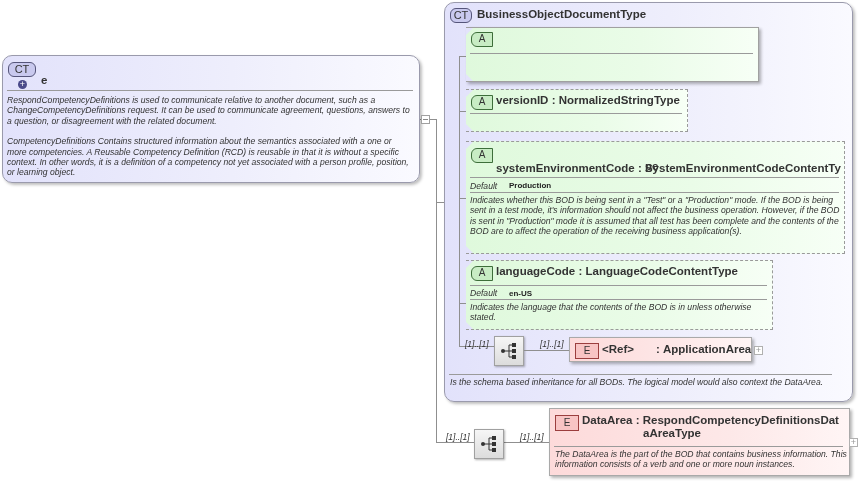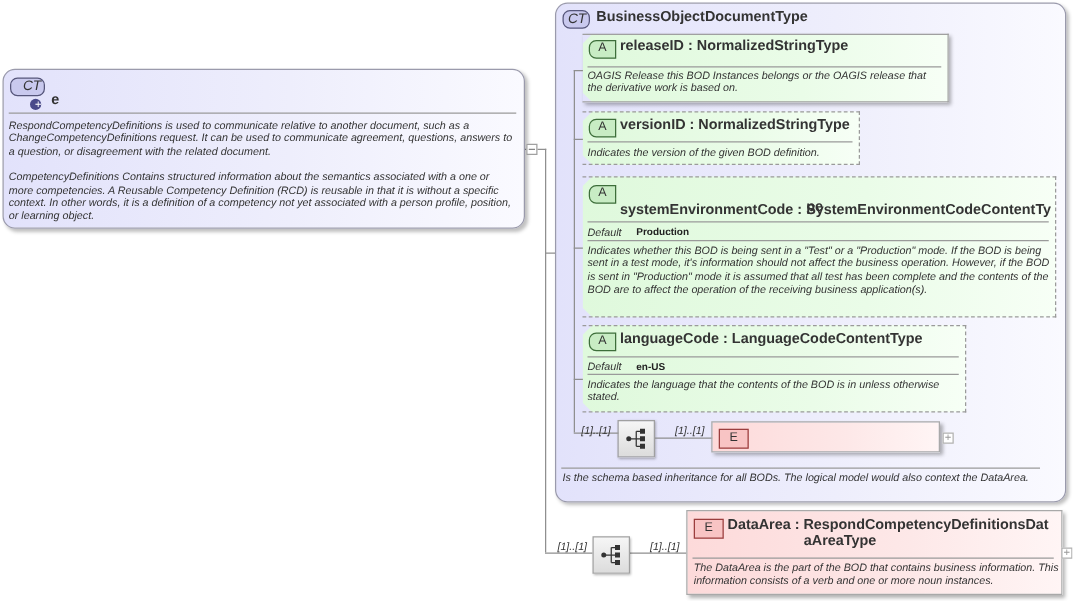--- a/index.html
+++ b/index.html
@@ -4,21 +4,21 @@
 <style>
   html, body { margin:0; padding:0; }
   body { width:858px; height:481px; background:#ffffff; position:relative; overflow:hidden;
          font-family:"Liberation Sans", sans-serif; color:#222; }
   .abs { position:absolute; box-sizing:border-box; }
   .line { position:absolute; background:#8f8f8f; }
 
   .ct-box { border:1px solid #9a9aac; border-radius:10px;
             background:linear-gradient(90deg,#e2e2fb 0%,#eeeefc 55%,#fafaff 100%);
             box-shadow:2px 2px 3px rgba(0,0,0,0.25); }
-  .badge { position:absolute; box-sizing:border-box; font-size:11px; line-height:13px; text-align:right; color:#333;font-style:italic; }
+  .badge { position:absolute; box-sizing:border-box; font-size:11px; line-height:13px; text-align:center; color:#333; }
   .ct-badge { border:1px solid #55557a; border-radius:6px; background:#c9c9ee; padding:0 2px; }
   .title { position:absolute; font-weight:bold; font-size:11.5px; color:#333; white-space:nowrap; }
   .desc { position:absolute; font-style:italic; font-size:8.6px; line-height:10.4px; color:#333; }
   .hr { position:absolute; height:1px; background:#9a9a9a; }
 
   .attr { background:linear-gradient(90deg,#dff9dc 0%,#eafce8 60%,#f7fff6 100%);
           clip-path:polygon(8px 0,100% 0,100% 100%,8px 100%,0 calc(100% - 8px),0 8px); }
   .attr-wrap { position:absolute; }
   .attr-border-solid { position:absolute; inset:0; border:1px solid #a0a0a0; box-shadow:2px 2px 3px rgba(0,0,0,0.3); }
   .attr-border-dash { position:absolute; inset:0; border:1px dashed #9a9a9a; }
@@ -72,32 +72,29 @@
   <div class="line" style="left:14px;top:300px;width:8px;height:1px;"></div>
   <div class="line" style="left:14px;top:343px;width:36px;height:1px;"></div>
   <div class="hr" style="left:4px;right:20px;top:371px;"></div>
   <div class="desc" style="left:5px;top:374px;width:380px;">Is the schema based inheritance for all BODs. The logical model would also context the DataArea.</div>
 </div>
 
 <div class="attr-wrap" style="left:466px;top:27px;width:293px;height:55px;">
   <div class="abs attr" style="inset:0;"></div>
   <div class="attr-border-solid" style="clip-path:none;border-left:none;"></div>
   <div class="a-badge" style="left:5px;top:5px;">A</div>
-  <div class="title" style="left:30px;top:4px;"><span>releaseID</span> <span>:</span> <span>NormalizedStringType</span></div>
   <div class="hr" style="left:4px;right:6px;top:26px;"></div>
-  <div class="desc" style="left:4px;top:28px;width:285px;">OAGIS Release this BOD Instances belongs or the OAGIS release that the derivative work is based on.</div>
 </div>
 
 <div class="attr-wrap" style="left:466px;top:89px;width:222px;height:43px;">
   <div class="abs attr" style="inset:0;"></div>
   <div class="attr-border-dash" style="border-left:none;"></div>
   <div class="a-badge" style="left:5px;top:6px;">A</div>
   <div class="title" style="left:30px;top:5px;"><span>versionID</span> <span>:</span> <span>NormalizedStringType</span></div>
   <div class="hr" style="left:4px;right:6px;top:24px;"></div>
-  <div class="desc" style="left:4px;top:28px;width:215px;">Indicates the version of the given BOD definition.</div>
 </div>
 
 <div class="attr-wrap" style="left:466px;top:141px;width:379px;height:113px;">
   <div class="abs attr" style="inset:0;"></div>
   <div class="attr-border-dash" style="border-left:none;"></div>
   <div class="a-badge" style="left:5px;top:7px;">A</div>
   <div class="title" style="left:30px;top:6px;margin-top:15px;"><span>systemEnvironmentCode</span> <span>:</span> <span>SystemEnvironmentCodeContentTy</span></div>
   <div class="title" style="left:179px;top:19px;">pe</div>
   <div class="hr" style="left:4px;right:6px;top:36px;"></div>
   <div class="def-label" style="left:4px;top:40px;">Default</div>
@@ -129,20 +126,23 @@
     <line x1="14" y1="14" x2="18" y2="14" stroke="#333" stroke-width="1"></line>
     <rect x="17" y="6" width="4" height="4" fill="#333"></rect>
     <rect x="17" y="12" width="4" height="4" fill="#333"></rect>
     <rect x="17" y="18" width="4" height="4" fill="#333"></rect>
   </svg>
 </div>
 <div class="line" style="left:524px;top:350px;width:46px;height:1px;"></div>
 <div class="mult" style="left:540px;top:339px;">[1]..[1]</div>
 <div class="abs el" style="left:569px;top:337px;width:183px;height:25px;">
   <div class="e-badge" style="left:5px;top:5px;">E</div>
+  <div class="title" style="left:32px;top:5px;">
+    <span>&lt;Ref&gt;</span><span style="display:inline-block;width:22px;"></span><span>:</span>&nbsp;<span>ApplicationArea</span>
+  </div>
 </div>
 <div class="plus-box" style="left:754px;top:346px;">+</div>
 
 <div class="mult" style="left:446px;top:432px;">[1]..[1]</div>
 <div class="seq" style="left:474px;top:429px;">
   <svg width="28" height="28" viewBox="0 0 28 28" style="position:absolute;left:0;top:0;">
     <circle cx="8" cy="14" r="2" fill="#333"></circle>
     <line x1="8" y1="14" x2="14" y2="14" stroke="#333" stroke-width="1"></line>
     <line x1="14" y1="8" x2="14" y2="20" stroke="#333" stroke-width="1"></line>
     <line x1="14" y1="8" x2="18" y2="8" stroke="#333" stroke-width="1"></line>

